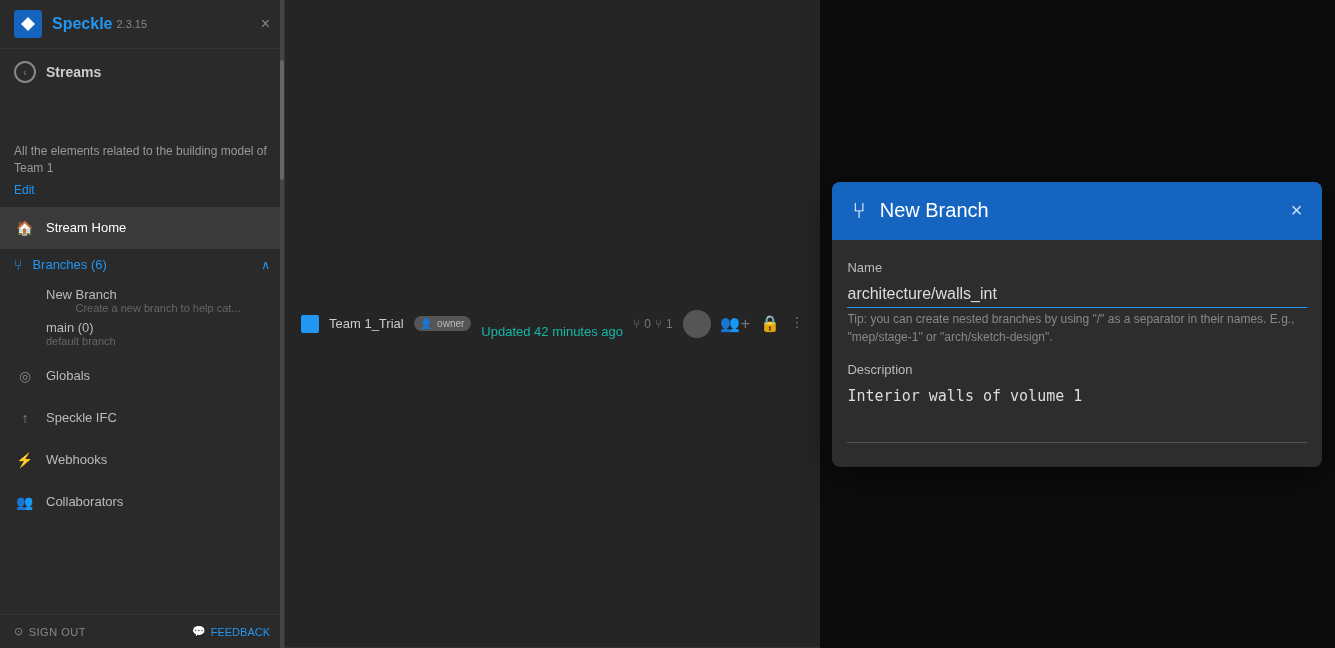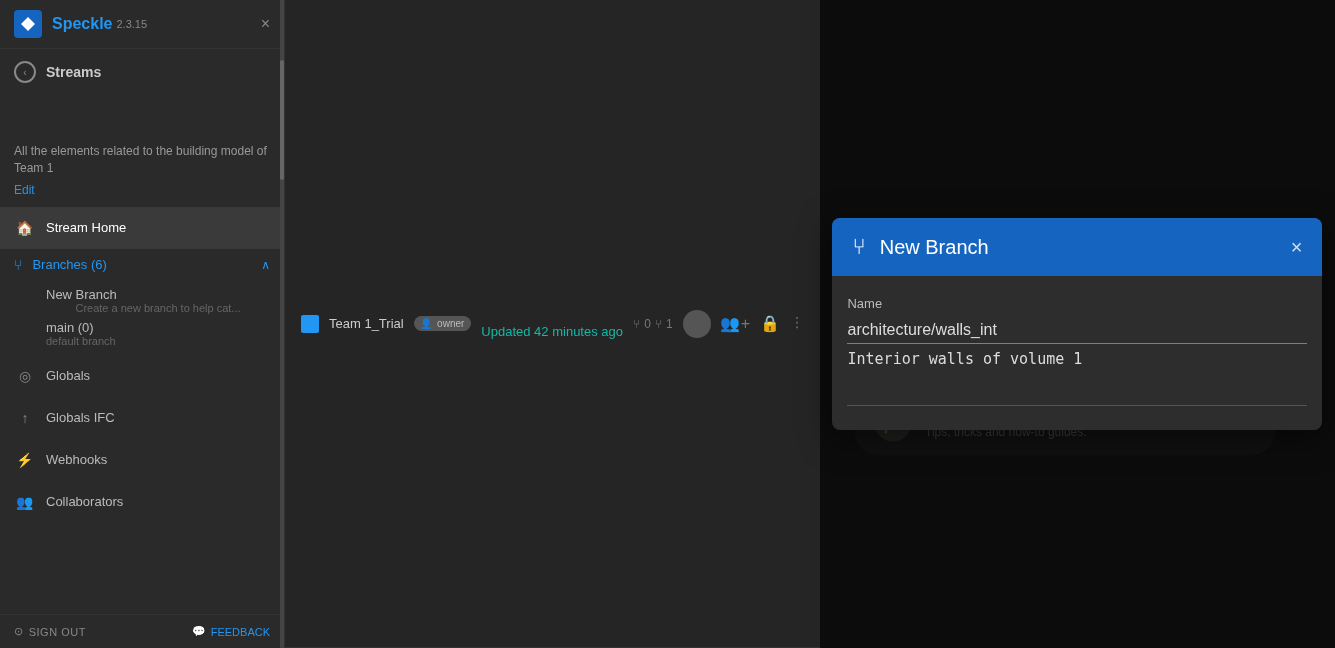--- a/index.html
+++ b/index.html
@@ -447,21 +447,21 @@
       <div class="main-branch-sub">default branch</div>
     </div>
 
     <div class="menu-item">
       <div class="menu-item-icon">◎</div>
       <span>Globals</span>
     </div>
 
     <div class="menu-item">
       <div class="menu-item-icon">↑</div>
-      <span>Globals IFC</span>
+      <span>Speckle IFC</span>
     </div>
 
     <div class="menu-item">
       <div class="menu-item-icon">⚡</div>
       <span>Webhooks</span>
     </div>
 
     <div class="menu-item">
       <div class="menu-item-icon">👥</div>
       <span>Collaborators</span>
@@ -539,21 +539,23 @@
           <span class="modal-title">New Branch</span>
           <span class="modal-close">×</span>
         </div>
 
         <div class="modal-body">
           <div class="modal-field-label">Name</div>
           <div class="modal-input-wrapper">
             <input class="modal-input" type="text" value="architecture/walls_int" style="">
           </div>
 
-
+          <div class="modal-tip">Tip: you can create nested branches by using "/" as a separator in their names. E.g., "mep/stage-1" or "arch/sketch-design".</div>
+
+          <div class="modal-desc-label">Description</div>
           <textarea class="modal-textarea" style="">Interior walls of volume 1</textarea>
         </div>
 
 
       </div>
     </div>
   </div>
 
 </div>
 

